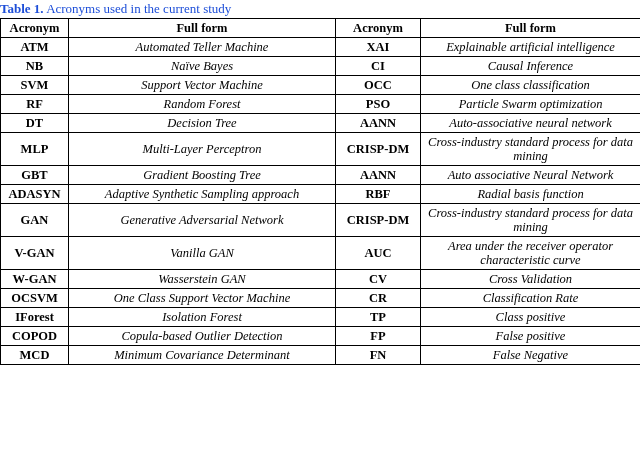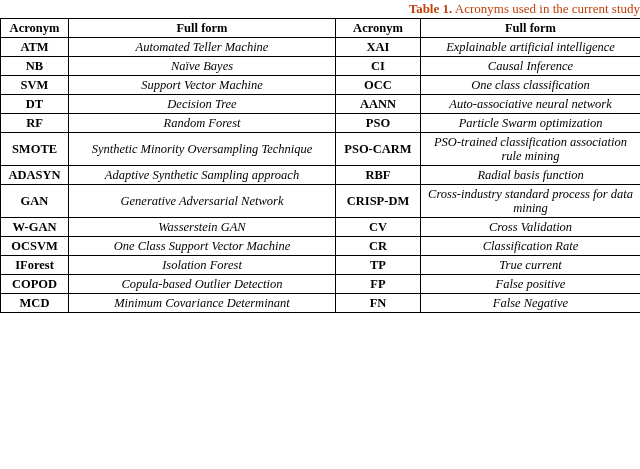--- a/index.html
+++ b/index.html
@@ -10,25 +10,25 @@
   .page {
     width: 640px;
     height: 469px;
     box-sizing: border-box;
     background: #ffffff;
     font-family: "Liberation Serif", serif;
     color: #000000;
     overflow: hidden;
   }
   .caption {
-    text-align: right;
+    text-align: left;
     font-size: 13px;
     line-height: 15px;
     padding: 1px 0 2px 0;
-    color: #c2410c;
+    color: #1d4ed8;
   }
   .caption .caption-label {
     font-weight: bold;
   }
   table.acronyms {
     border-collapse: collapse;
     table-layout: fixed;
     width: 640px;
     margin: 0;
   }
@@ -94,66 +94,78 @@
           <td class="acronym">CI</td>
           <td class="fullform">Causal Inference</td>
         </tr>
         <tr>
           <td class="acronym">SVM</td>
           <td class="fullform">Support Vector Machine</td>
           <td class="acronym">OCC</td>
           <td class="fullform">One class classification</td>
         </tr>
         <tr>
+          <td class="acronym">RF</td>
+          <td class="fullform">Random Forest</td>
+          <td class="acronym">PSO</td>
+          <td class="fullform">Particle Swarm optimization</td>
+        </tr>
+        <tr>
           <td class="acronym">DT</td>
           <td class="fullform">Decision Tree</td>
           <td class="acronym">AANN</td>
           <td class="fullform">Auto-associative neural network</td>
         </tr>
         <tr>
-          <td class="acronym">RF</td>
-          <td class="fullform">Random Forest</td>
-          <td class="acronym">PSO</td>
-          <td class="fullform">Particle Swarm optimization</td>
+          <td class="acronym">MLP</td>
+          <td class="fullform">Multi-Layer Perceptron</td>
+          <td class="acronym">CRISP-DM</td>
+          <td class="fullform">Cross-industry standard process for data mining</td>
         </tr>
         <tr>
-          <td class="acronym">SMOTE</td>
-          <td class="fullform">Synthetic Minority Oversampling Technique</td>
-          <td class="acronym">PSO-CARM</td>
-          <td class="fullform">PSO-trained classification association rule mining</td>
+          <td class="acronym">GBT</td>
+          <td class="fullform">Gradient Boosting Tree</td>
+          <td class="acronym">AANN</td>
+          <td class="fullform">Auto associative Neural Network</td>
         </tr>
         <tr>
           <td class="acronym">ADASYN</td>
           <td class="fullform">Adaptive Synthetic Sampling approach</td>
           <td class="acronym">RBF</td>
           <td class="fullform">Radial basis function</td>
         </tr>
         <tr>
           <td class="acronym">GAN</td>
           <td class="fullform">Generative Adversarial Network</td>
           <td class="acronym">CRISP-DM</td>
           <td class="fullform">Cross-industry standard process for data mining</td>
+        </tr>
+        <tr>
+          <td class="acronym">V-GAN</td>
+          <td class="fullform">Vanilla GAN</td>
+          <td class="acronym">AUC</td>
+          <td class="fullform">Area under the receiver operator characteristic curve</td>
         </tr>
         <tr>
           <td class="acronym">W-GAN</td>
           <td class="fullform">Wasserstein GAN</td>
           <td class="acronym">CV</td>
           <td class="fullform">Cross Validation</td>
         </tr>
         <tr>
           <td class="acronym">OCSVM</td>
           <td class="fullform">One Class Support Vector Machine</td>
           <td class="acronym">CR</td>
           <td class="fullform">Classification Rate</td>
         </tr>
         <tr>
           <td class="acronym">IForest</td>
           <td class="fullform">Isolation Forest</td>
           <td class="acronym">TP</td>
-          <td class="fullform">True current</td>
+          <td class="fullform">Class positive</td>
         </tr>
         <tr>
           <td class="acronym">COPOD</td>
           <td class="fullform">Copula-based Outlier Detection</td>
           <td class="acronym">FP</td>
           <td class="fullform">False positive</td>
         </tr>
         <tr>
           <td class="acronym">MCD</td>
           <td class="fullform">Minimum Covariance Determinant</td>

